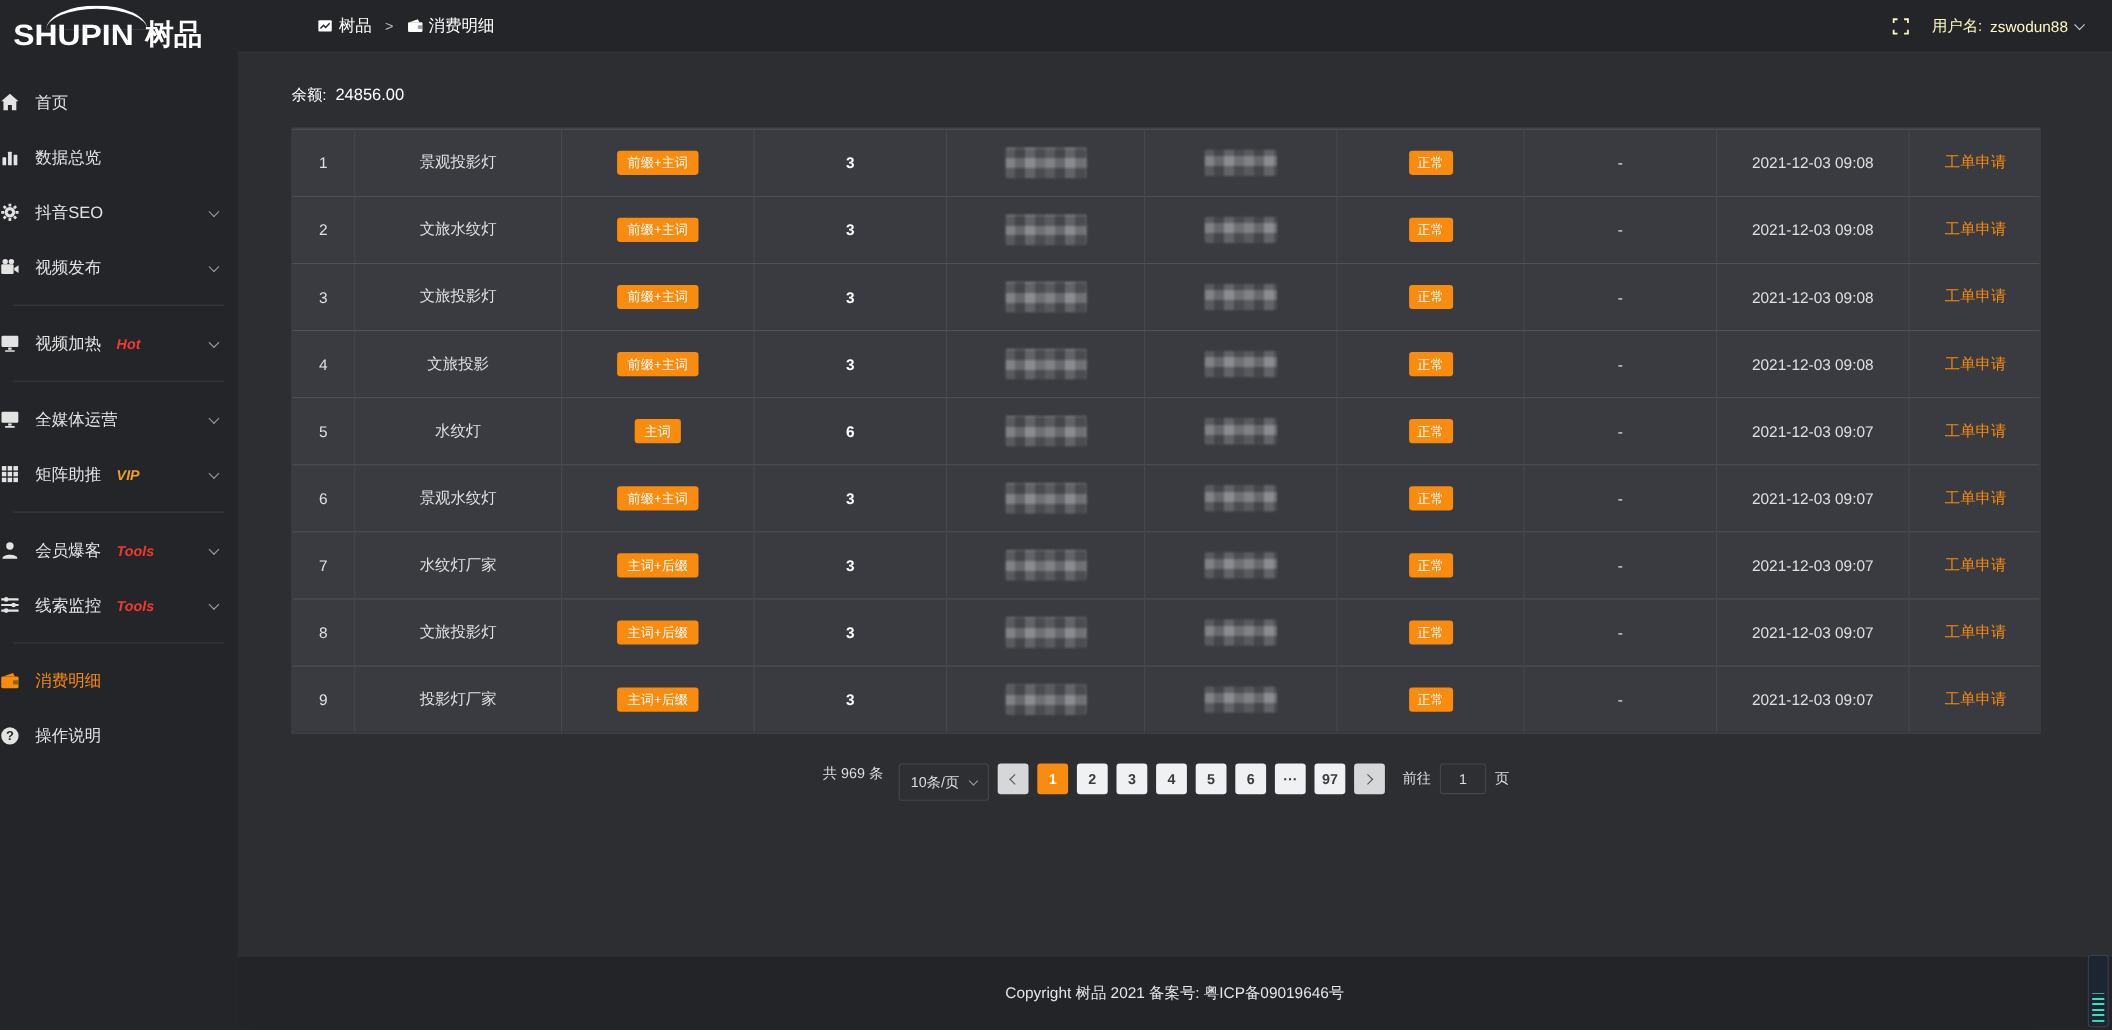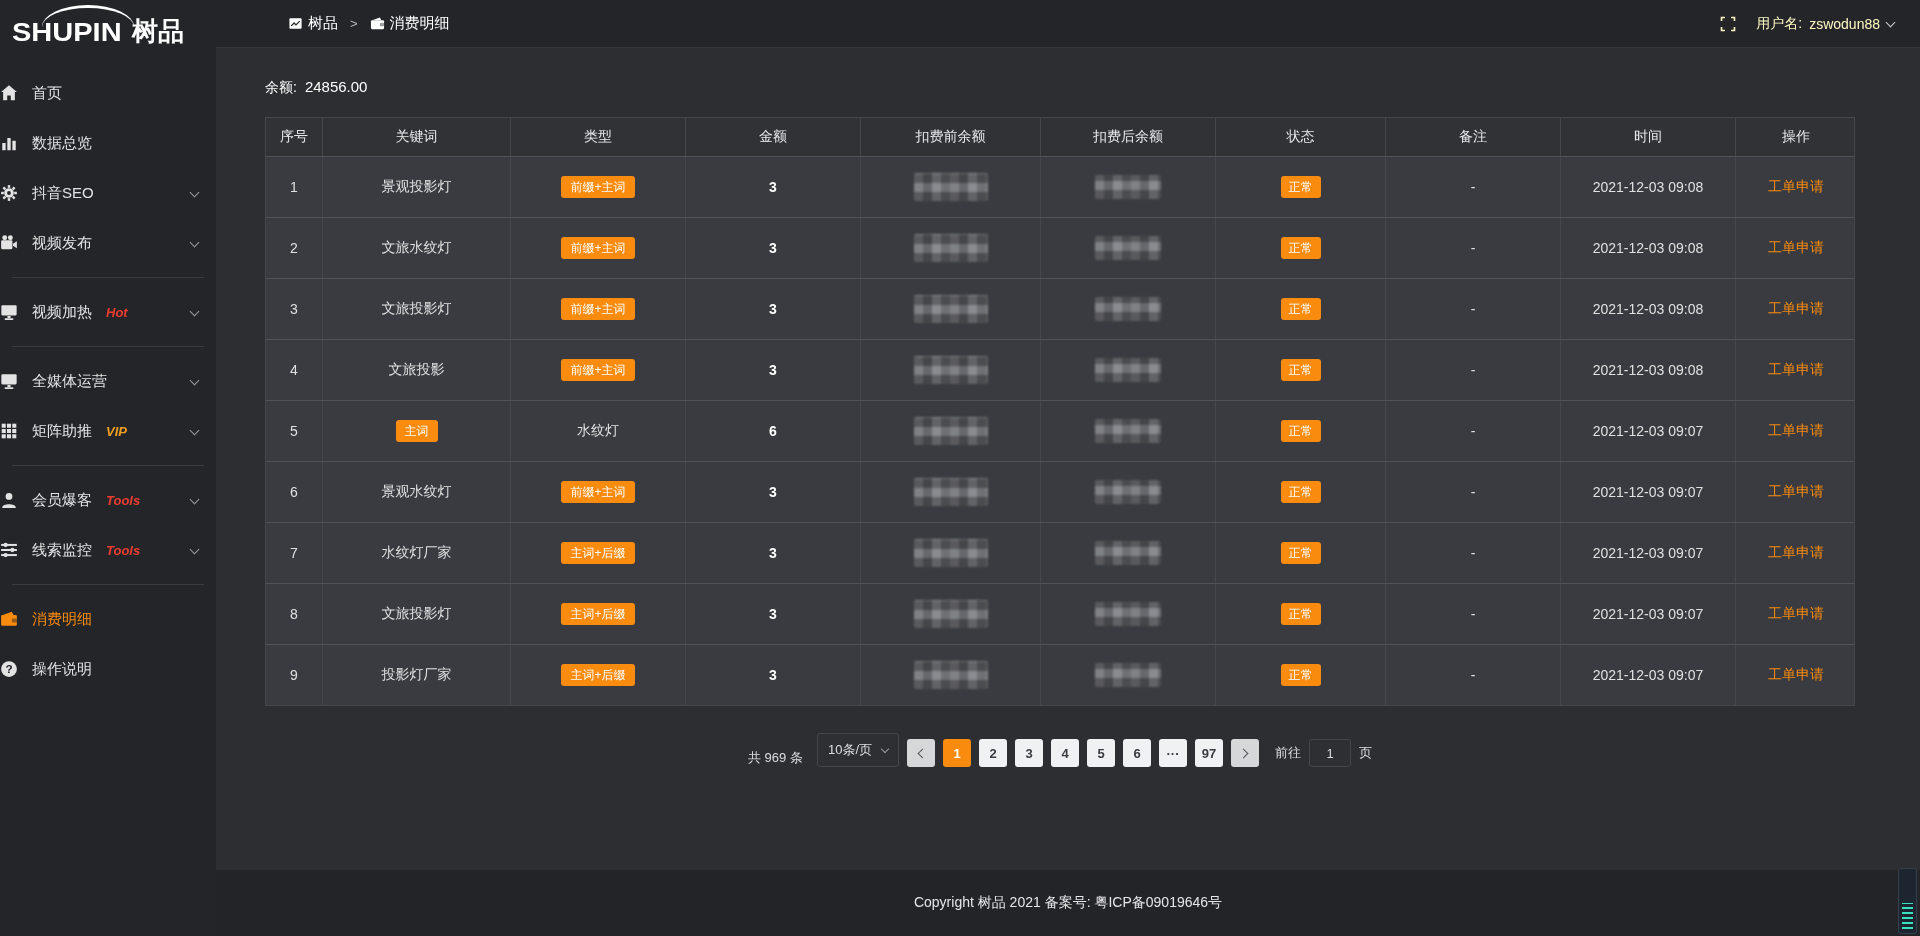--- a/index.html
+++ b/index.html
@@ -69,21 +69,21 @@
   .status-badge { padding:5px 8px; }
   .mosaic { width:74px; height:28px; border-radius:2px; opacity:.85; filter:blur(1.2px);
      background:
        repeating-linear-gradient(90deg,#808186 0 9px,#606166 9px 18px,#8e8f94 18px 27px,#6a6b70 27px 36px),
        repeating-linear-gradient(0deg,rgba(0,0,0,.25) 0 9px,rgba(255,255,255,.10) 9px 18px);
      background-blend-mode:overlay; }
   .mosaic.small { width:66px; height:24px; }
   .action-link { color:#f98b0e; font-size:14px; cursor:pointer; }
 
   
-  .pagination { width:1590px; display:flex; align-items:flex-end; justify-content:center; gap:8px;
+  .pagination { width:1590px; display:flex; align-items:flex-start; justify-content:center; gap:8px;
                 margin-top:27px; color:#dddddf; font-size:13px; }
   .pg-total { margin-right:6px; }
   .pg-size { display:flex; align-items:center; gap:10px; background:#2e2f33; border:1px solid #45464a;
              border-radius:3px; padding:7px 10px; cursor:pointer; }
   .pg-size .chev { width:6px; height:6px; border-right:1.3px solid #9a9b9e; border-bottom:1.3px solid #9a9b9e;
                    transform:rotate(45deg); margin-top:-2px; }
   .pg-btn { min-width:28px; height:28px; border-radius:3px; background:#f0f1f3; color:#3a3b40;
             display:flex; align-items:center; justify-content:center; font-size:13px; cursor:pointer;
             padding:0 6px; font-weight:bold; }
   .pg-btn.arrow { background:#d6d7d9; }
@@ -295,32 +295,20 @@
     </div>
   </div>
 </div>
 
 <div class="main">
   <div class="balance">
     <span>余额:</span><span class="v">24856.00</span>
   </div>
 
   <div class="tbl">
-    <div class="thead" id="thead">
-        <div class="th">序号</div>
-        <div class="th">关键词</div>
-        <div class="th">类型</div>
-        <div class="th">金额</div>
-        <div class="th">扣费前余额</div>
-        <div class="th">扣费后余额</div>
-        <div class="th">状态</div>
-        <div class="th">备注</div>
-        <div class="th">时间</div>
-        <div class="th">操作</div>
-      </div>
     <div id="tbody">
         <div class="trow">
           <div class="td">1</div>
           <div class="td">景观投影灯</div>
           <div class="td">
             <span class="type-badge">前缀+主词</span>
           </div>
           <div class="td" style="color:#fff;font-weight:bold;">3</div>
           <div class="td">
             <span class="mosaic"></span>
@@ -398,24 +386,24 @@
             <span class="status-badge">正常</span>
           </div>
           <div class="td">-</div>
           <div class="td">2021-12-03 09:08</div>
           <div class="td">
             <span class="action-link">工单申请</span>
           </div>
         </div>
         <div class="trow">
           <div class="td">5</div>
+          <div class="td">水纹灯</div>
           <div class="td">
             <span class="type-badge">主词</span>
           </div>
-          <div class="td">水纹灯</div>
           <div class="td" style="color:#fff;font-weight:bold;">6</div>
           <div class="td">
             <span class="mosaic"></span>
           </div>
           <div class="td">
             <span class="mosaic small"></span>
           </div>
           <div class="td">
             <span class="status-badge">正常</span>
           </div>

